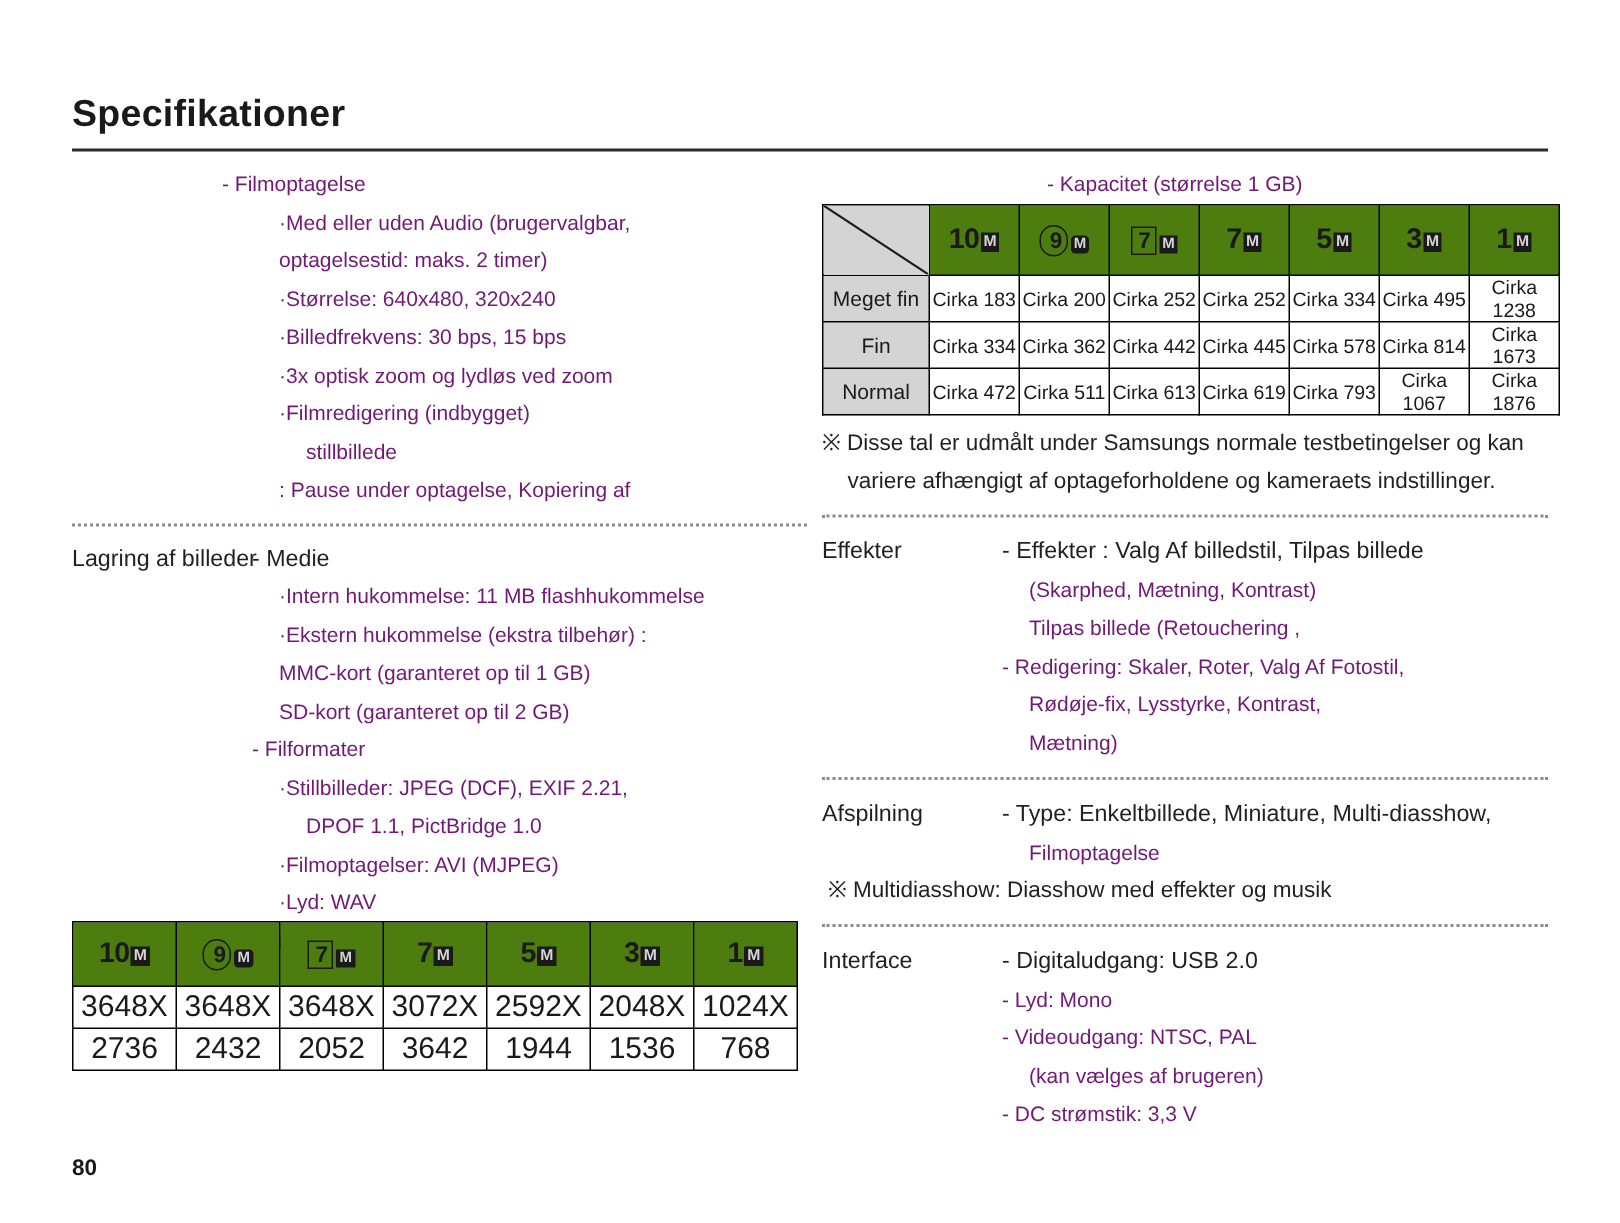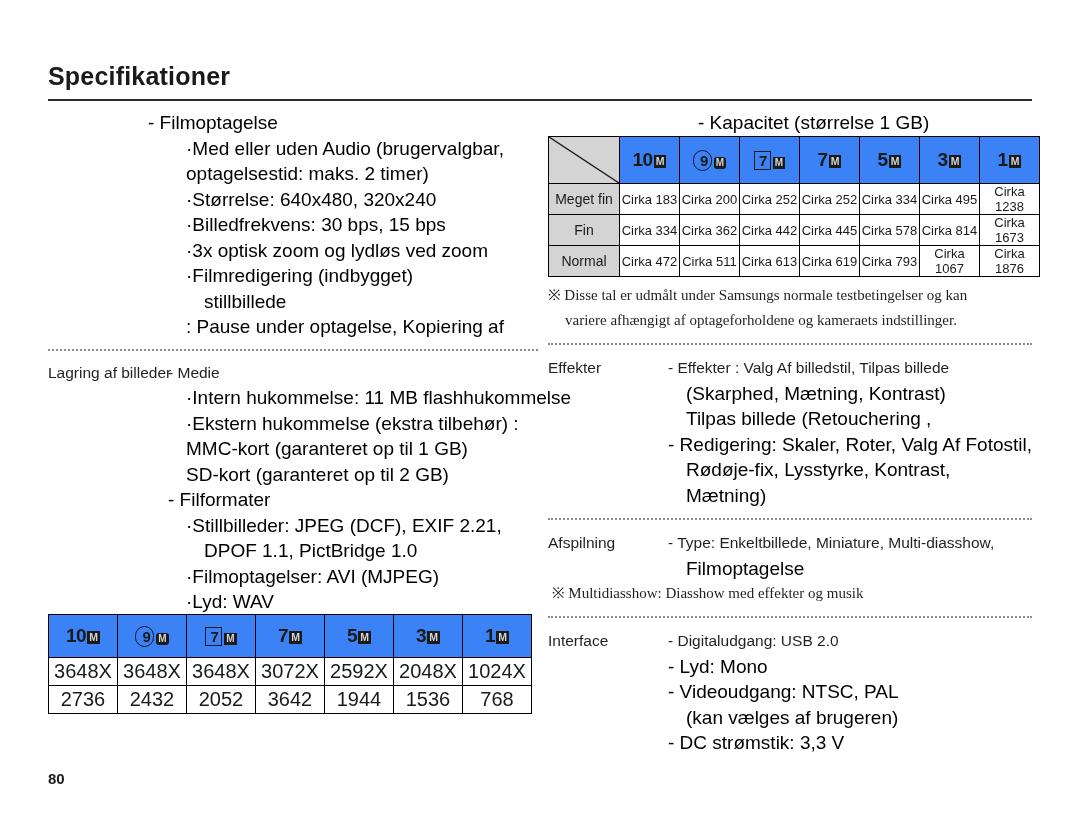--- a/index.html
+++ b/index.html
@@ -44,24 +44,24 @@
     width: 490px;
   }
   .col-right {
     position: absolute;
     left: 548px;
     top: 110px;
     width: 484px;
   }
 
   .line {
-    font-size: 19px;
+    font-size: 14px;
     line-height: 25.5px;
     white-space: pre;
-    color: #000000;
+    color: #701a75;
   }
   .line.indent1 { padding-left: 120px; }
   .line.indent2 { padding-left: 138px; }
   .line.indent3 { padding-left: 156px; }
   .line.indent4 { padding-left: 100px; }
 
   .row {
     display: flex;
     font-size: 15.5px;
     line-height: 25.5px;
@@ -87,21 +87,21 @@
   }
   table.spec td, table.spec th {
     border: 1px solid #000;
     text-align: center;
     vertical-align: middle;
     font-size: 14px;
     color: #1a1a1a;
     padding: 0;
   }
   .hdr-cell {
-    background: #3b82f6;
+    background: #4d7c0f;
     height: 40px;
     font-weight: bold;
   }
   .mp {
     display: inline-flex;
     align-items: baseline;
     justify-content: center;
     font-weight: bold;
   }
   .mp .num { font-size: 19px; letter-spacing: -0.5px; }
@@ -186,21 +186,20 @@
     font-size: 14px;
     font-weight: normal;
     width: 70px;
   }
   #cap-table .cap { height: 28px; }
 
   .note {
     font-size: 15px;
     line-height: 25px;
     white-space: pre;
-    font-family: Liberation Serif, serif;
   }
 
   .pagenum {
     position: absolute;
     left: 48px;
     top: 770px;
     font-size: 15px;
     font-weight: bold;
     color: #1a1a1a;
   }

